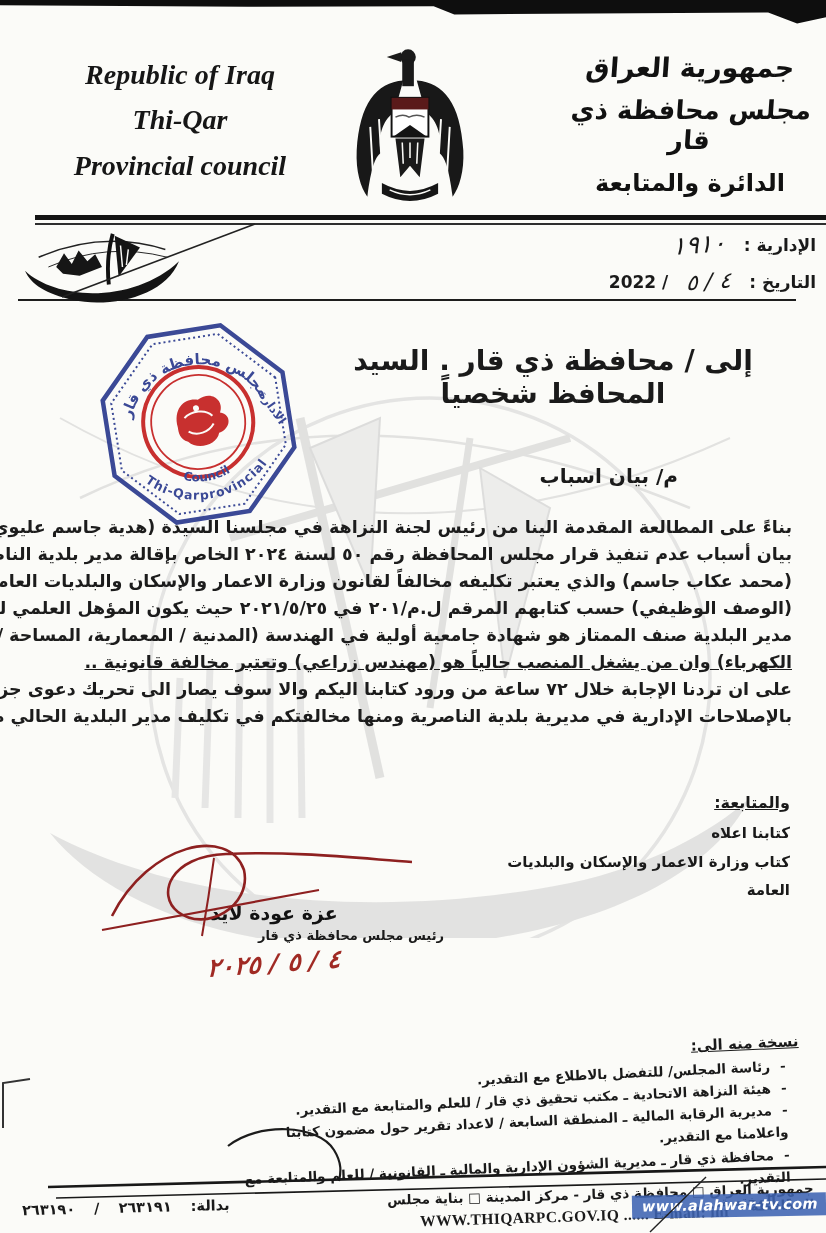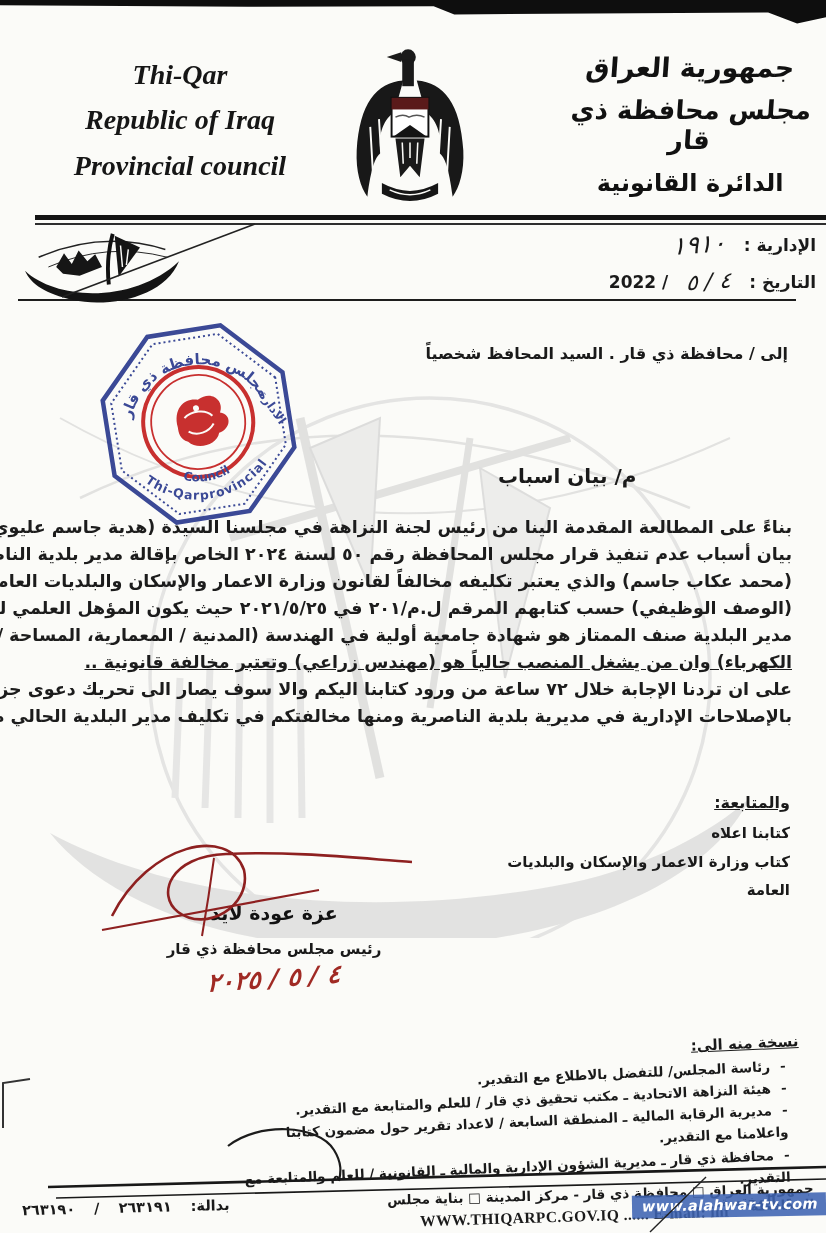--- a/index.html
+++ b/index.html
@@ -25,38 +25,38 @@
   .boat-logo{position:absolute;left:18px;top:228px;}
   .ref{position:absolute;right:10px;top:230px;width:250px;direction:rtl;font-weight:bold;font-size:17px;}
   .ref .row{display:flex;align-items:center;gap:18px;margin-bottom:10px;}
   .hand{display:inline-block;font-style:italic;transform:rotate(-4deg) skewX(-6deg);}
   .ref .num{font-size:25px;letter-spacing:9px;font-weight:normal;}
   .ref .dm{font-size:22px;font-weight:normal;}
   .ref .yr{font-size:17px;}
   
   .stamp{position:absolute;left:86px;top:320px;transform:rotate(-9deg);z-index:3;opacity:.92;}
   
-  .to-line{position:absolute;right:38px;top:344px;width:470px;direction:rtl;text-align:right;
-    font-size:16px;font-weight:bold;z-index:2;}
-  .subject{position:absolute;left:498px;top:464px;width:180px;text-align:left;direction:rtl;
+  .to-line{position:absolute;right:38px;top:344px;width:470px;direction:rtl;text-align:center;
+    font-size:28px;font-weight:bold;z-index:2;}
+  .subject{position:absolute;left:498px;top:464px;width:180px;text-align:right;direction:rtl;
     font-size:20px;font-weight:bold;z-index:2;}
   .watermark{position:absolute;left:50px;top:378px;z-index:0;opacity:.55;}
   .body{position:absolute;left:36px;right:34px;top:514px;direction:rtl;z-index:2;}
   .bline{font-size:17.5px;font-weight:bold;line-height:27px;color:#1c1c1c;
     text-align:justify;text-align-last:justify;white-space:nowrap;}
   .bline:nth-of-type(6){text-align-last:right;text-decoration:underline;}
   
   .attach{position:absolute;right:36px;top:793px;width:300px;direction:rtl;text-align:right;z-index:2;}
   .attach .t{font-size:16px;font-weight:bold;text-decoration:underline;margin-bottom:7px;}
   .attach .it{font-size:15px;font-weight:bold;line-height:1.9;}
   
   .sig{position:absolute;left:104px;top:832px;width:340px;text-align:center;direction:rtl;z-index:3;}
   .sig svg{position:absolute;left:-10px;top:-14px;}
   .sig .name{margin-top:70px;font-size:19px;font-weight:bold;color:#121212;}
-  .sig .title{font-size:15px;font-weight:bold;margin-top:16px;}
+  .sig .title{font-size:13px;font-weight:bold;margin-top:4px;text-align:right;}
   .sig .rdate{margin-top:6px;font-size:25px;color:#a02a24;font-weight:bold;}
   .sig .rdate .hand{letter-spacing:4px;}
   
   .copies{position:absolute;right:28px;top:1032px;width:570px;direction:rtl;
     transform:rotate(-2.6deg);transform-origin:top right;z-index:2;}
   .copies .t{font-size:15px;font-weight:bold;text-decoration:underline;margin-bottom:4px;}
   .copies ul{list-style:none;margin:0;padding:0 14px 0 0;}
   .copies li{font-size:13.5px;font-weight:bold;line-height:1.64;}
   .copies li .b{margin-left:10px;}
   
@@ -71,22 +71,22 @@
     transform:rotate(-1deg);letter-spacing:.3px;}
 </style>
 </head>
 <body>
 
 <div class="page">
 
   <div class="scan-top"></div>
 
   <div class="h-english">
+    <div>Republic of Iraq</div>
     <div>Thi-Qar</div>
-    <div>Republic of Iraq</div>
     <div>Provincial council</div>
   </div>
 
   <div class="emblem">
     <svg width="126" height="168" viewBox="0 0 130 170">
       <circle cx="63" cy="16" r="8" fill="#1a1a1a"></circle>
       <polygon points="56,11 41,16 56,21" fill="#1a1a1a"></polygon>
       <rect x="57" y="18" width="12" height="28" fill="#1a1a1a"></rect>
       <path d="M58,40 C30,42 13,64 10,112 C9,134 14,150 21,160 C25,130 29,119 35,115 C31,95 39,79 49,73 Z" fill="#181818"></path>
       <path d="M72,40 C100,42 117,64 120,112 C121,134 116,150 109,160 C105,130 101,119 95,115 C99,95 91,79 81,73 Z" fill="#181818"></path>
@@ -99,21 +99,21 @@
       <polygon points="50,100 80,100 75,140 65,128 55,140" fill="#1a1a1a"></polygon>
       <path d="M57,104 L58,126 M65,104 L65,120 M73,104 L72,126" stroke="#fbfbf8" stroke-width="1.6"></path>
       <path d="M36,146 Q65,162 94,146 L94,157 Q65,172 36,157 Z" fill="#161616"></path>
       <path d="M44,153 Q65,163 86,153" stroke="#fbfbf8" stroke-width="1.6" fill="none"></path>
     </svg>
   </div>
 
   <div class="h-arabic">
     <div class="l1">جمهورية العراق</div>
     <div class="l2">مجلس محافظة ذي قار</div>
-    <div class="l3">الدائرة القانونية</div>
+    <div class="l3">الدائرة والمتابعة</div>
   </div>
 
   <div class="rule1"></div>
   <div class="rule2"></div>
   <div class="rule3"></div>
 
   <div class="boat-logo">
     <svg width="168" height="76" viewBox="0 0 170 78">
       <path d="M20,30 Q85,2 150,22" stroke="#222" stroke-width="1.6" fill="none"></path>
       <path d="M30,40 Q90,14 152,30" stroke="#222" stroke-width="1" fill="none"></path>

